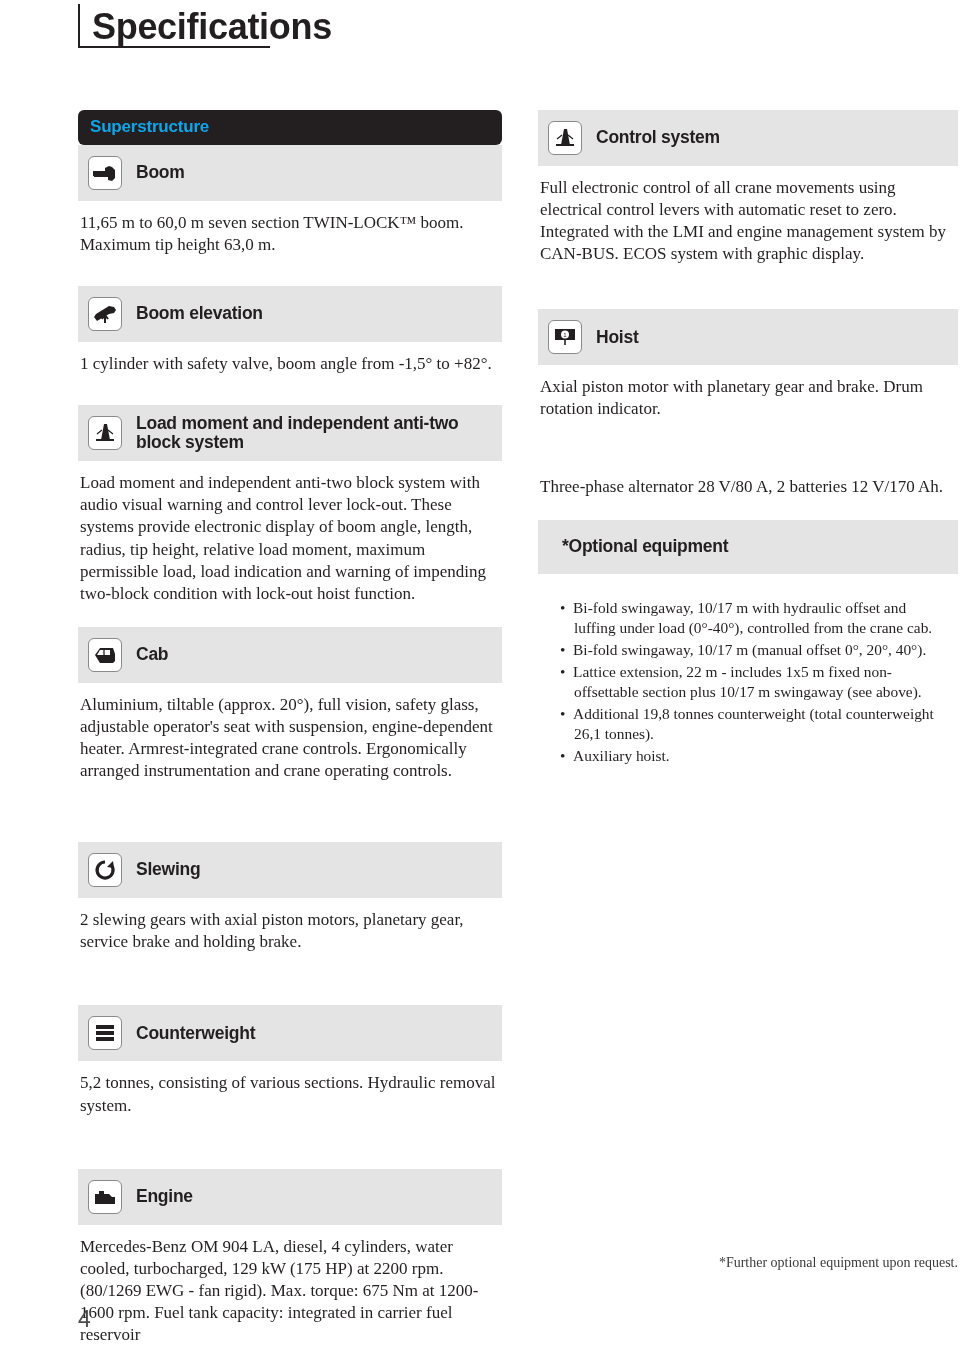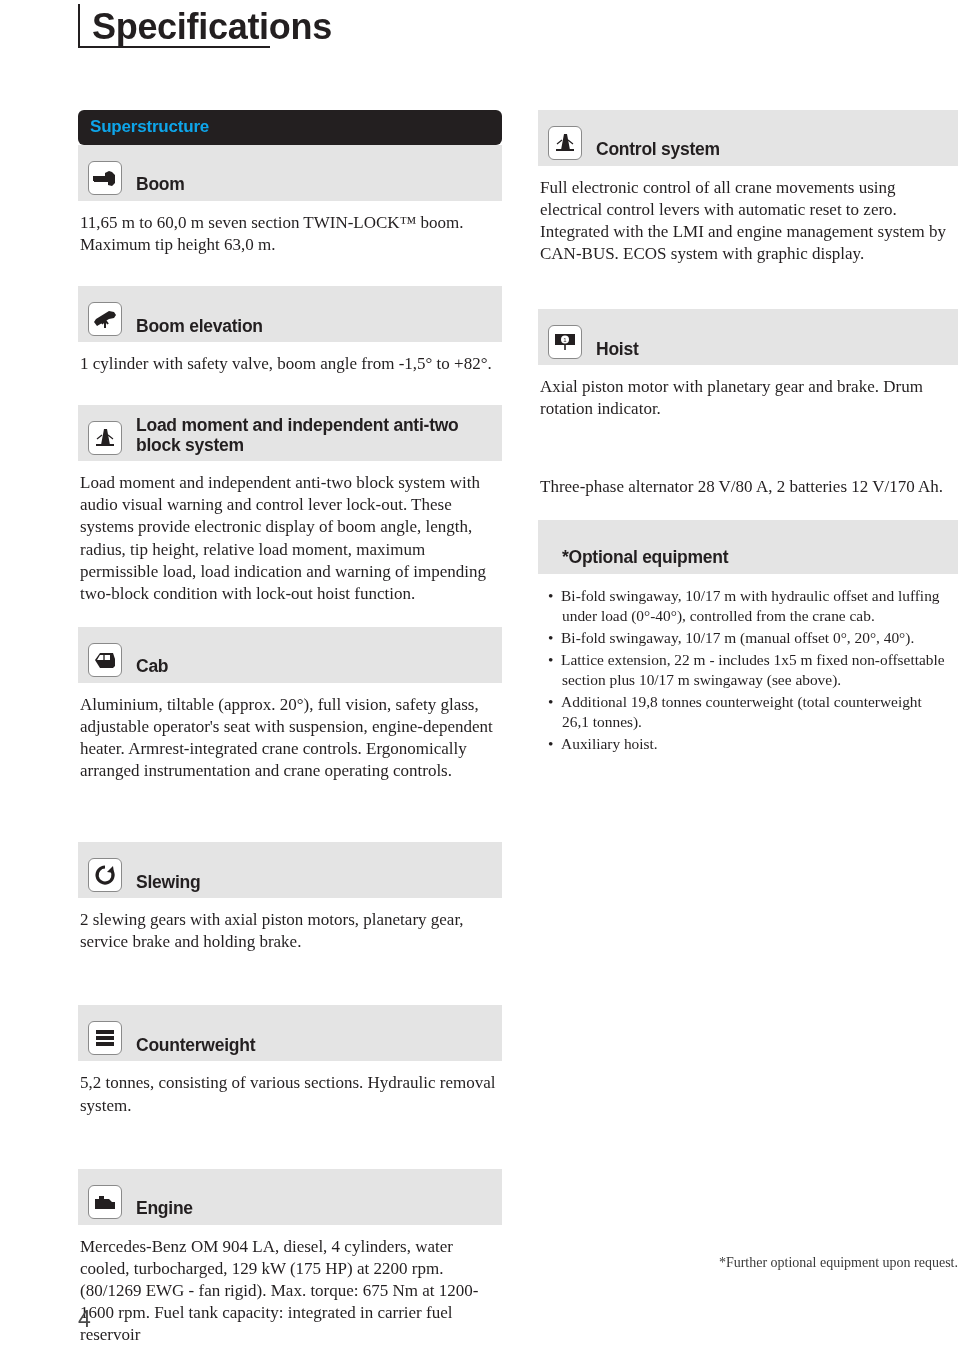--- a/index.html
+++ b/index.html
@@ -64,21 +64,21 @@
     padding: 7px 0 8px 12px;
     box-sizing: border-box;
     letter-spacing: -0.2px;
     border-radius: 6px;
   }
   .grey-bar {
     background: #e4e4e4;
     min-height: 56px;
     box-sizing: border-box;
     display: flex;
-    align-items: flex-end;
+    align-items: center;
     padding: 6px 0 6px 10px;
   }
   .grey-bar.text-only {
     padding-left: 24px;
     min-height: 54px;
   }
   .bar-title {
     font-family: "Liberation Sans", sans-serif;
     font-weight: bold;
     font-size: 17.5px;
@@ -111,21 +111,21 @@
     white-space: pre-line;
   }
   .body-text.tight { padding-top: 10px; }
   .spacer-sm { height: 14px; }
   .spacer-md { height: 22px; }
   .spacer-lg { height: 30px; }
 
   
   .opt-list {
     list-style: none;
-    margin: 0;
+    margin: 12px;
     padding: 12px 6px 0 10px;
   }
   .opt-list li {
     font-family: "Liberation Serif", serif;
     font-size: 15.4px;
     line-height: 1.30;
     padding-left: 14px;
     text-indent: -14px;
     margin-bottom: 2px;
   }

